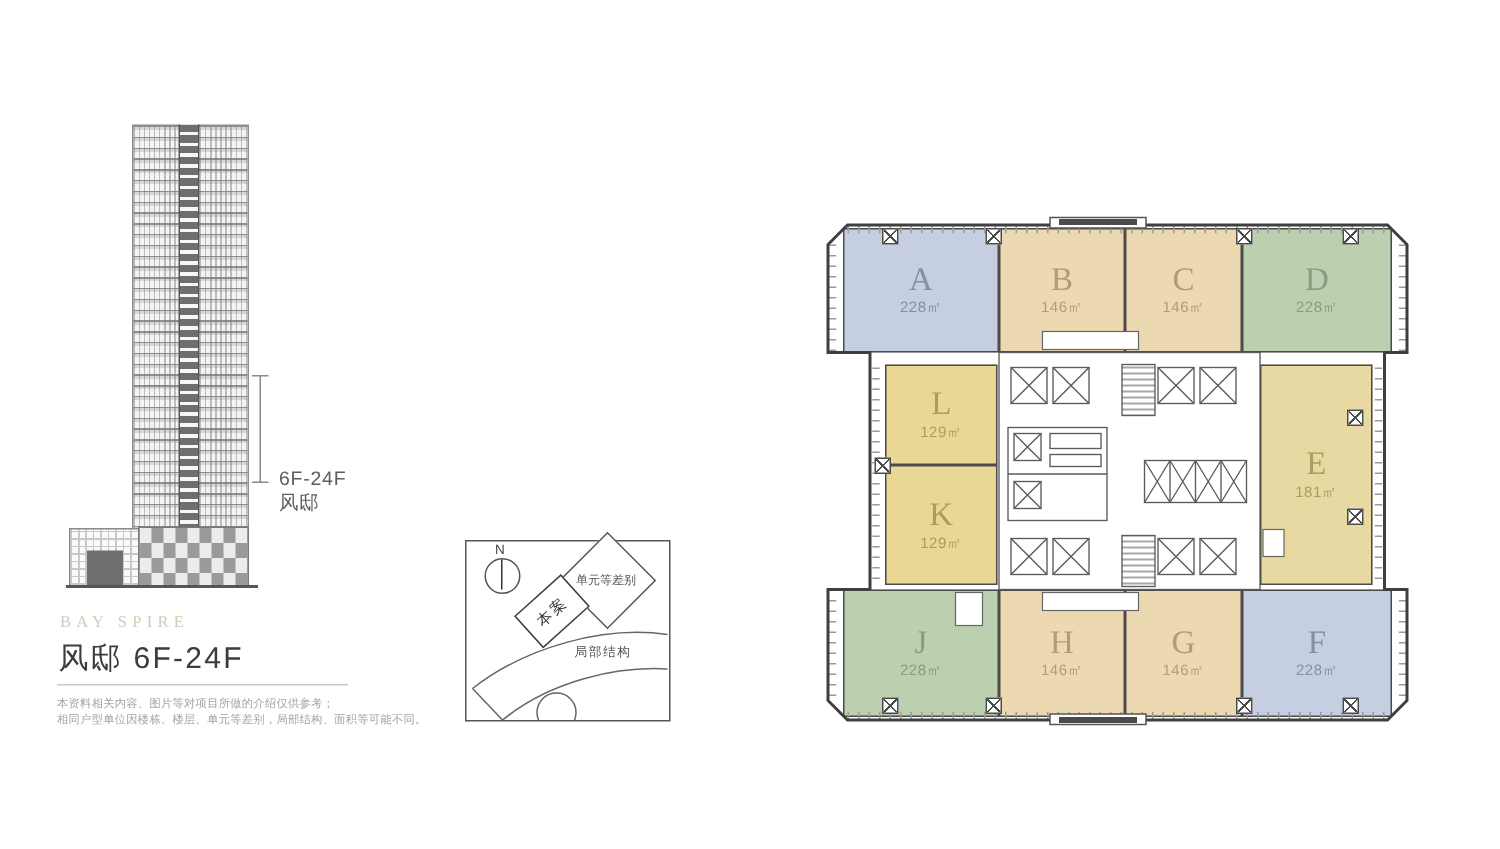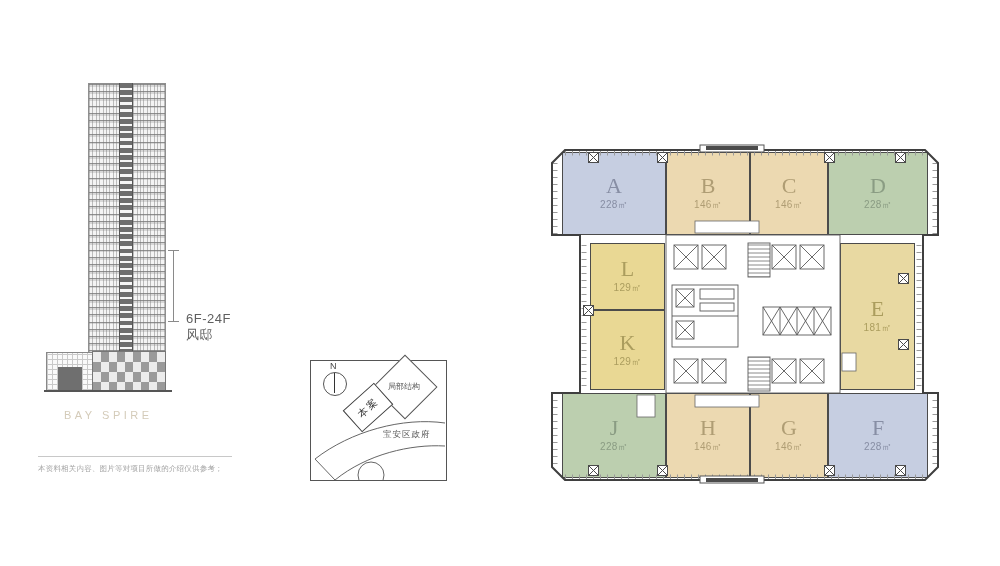--- a/index.html
+++ b/index.html
@@ -27,22 +27,22 @@
   .ground-line{position:absolute;left:44px;top:390px;width:128px;height:2px;background:#555;}
 
   
   .range-line{position:absolute;left:173px;top:250px;width:1px;height:72px;background:#8a8a8a;}
   .range-cap{position:absolute;width:11px;height:1px;background:#8a8a8a;left:168px;}
   .range-cap.top{top:250px;} .range-cap.bot{top:321px;}
   .range-label{position:absolute;left:186px;top:267px;font-size:13px;line-height:16px;
                color:#5f5f5f;letter-spacing:.5px;margin-top:44px;}
 
   
-  .brand{position:absolute;left:40px;top:409px;font-family:Liberation Sans, sans-serif;
-         font-size:11px;letter-spacing:3.5px;color:#d4cbb9;margin-left:24px;}
+  .brand{position:absolute;left:40px;top:409px;font-family:Liberation Serif, serif;
+         font-size:11px;letter-spacing:3.5px;color:#d4cbb9;}
   .title{position:absolute;left:39px;top:425px;font-size:20px;color:#3c3c3c;
          letter-spacing:1.5px;font-weight:500;}
   .divider{position:absolute;left:38px;top:456px;width:194px;height:1px;background:#c8c8c8;}
   .disc{position:absolute;left:38px;font-size:7.5px;color:#a3a3a3;letter-spacing:.2px;}
   .disc.l1{top:464px;font-family:Liberation Serif, serif;} .disc.l2{top:475px;}
 
   
   .map-box{position:absolute;left:310px;top:360px;width:135px;height:119px;
            border:1px solid #555;background:#fff;}
   .map-box *{position:absolute;}
@@ -103,39 +103,41 @@
     <div class="range-line"></div>
     <div class="range-cap top"></div>
     <div class="range-cap bot"></div>
     <div class="range-label">
       <div>6F-24F</div>
       <div>风邸</div>
     </div>
   </div>
 
   <div class="brand">BAY SPIRE</div>
+  <div class="title">风邸 6F-24F</div>
   <div class="divider"></div>
   <div class="disc l1">本资料相关内容、图片等对项目所做的介绍仅供参考；</div>
+  <div class="disc l2">相同户型单位因楼栋、楼层、单元等差别，局部结构、面积等可能不同。</div>
 
   <div class="map-box">
     <svg class="bay-svg" width="135" height="119" viewBox="0 0 135 119">
       <path d="M 4 98 C 40 70, 92 56, 134 62" fill="none" stroke="#666" stroke-width="1"></path>
       <path d="M 24 119 C 56 93, 100 83, 134 85" fill="none" stroke="#666" stroke-width="1"></path>
       <path d="M 4 98 L 24 119" fill="none" stroke="#666" stroke-width="1"></path>
       <circle cx="60" cy="114" r="13" fill="#fff" stroke="#666" stroke-width="1"></circle>
     </svg>
     <div class="compass-n">N</div>
     <div class="compass-circle"></div>
     <div class="compass-needle"></div>
     <div class="gov-marker"></div>
-    <div class="gov-label">局部结构</div>
+    <div class="gov-label">单元等差别</div>
     <div class="site-marker">
       <span class="site-label">本案</span>
     </div>
-    <div class="bay-label">宝安区政府</div>
+    <div class="bay-label">局部结构</div>
   </div>
 
   <div class="plan">
 
     <div class="unit u-A hue-blue" style="background-color: rgb(198, 206, 225);">
       <div class="u-letter">A</div>
       <div class="u-area">228㎡</div>
     </div>
     <div class="unit u-B hue-tan" style="background-color: rgb(236, 217, 177);">
       <div class="u-letter">B</div>

